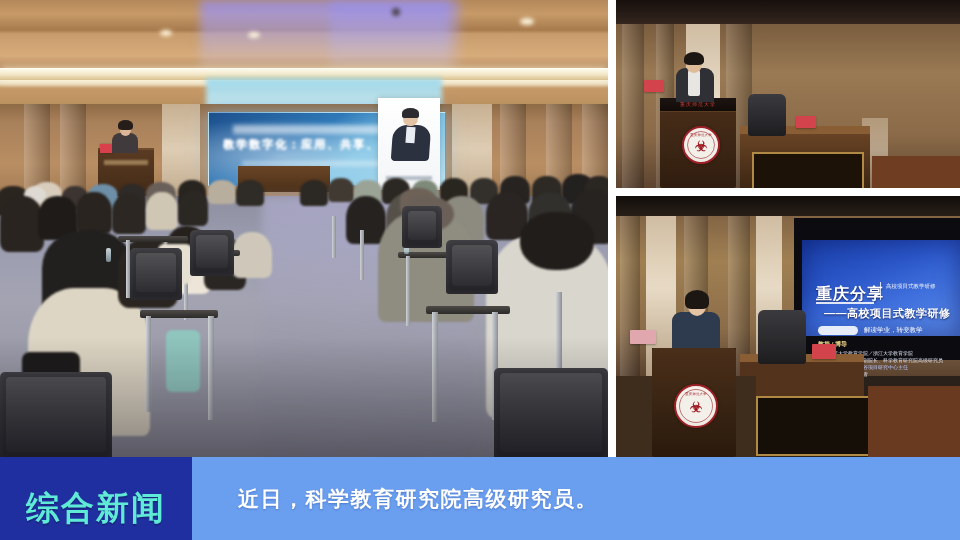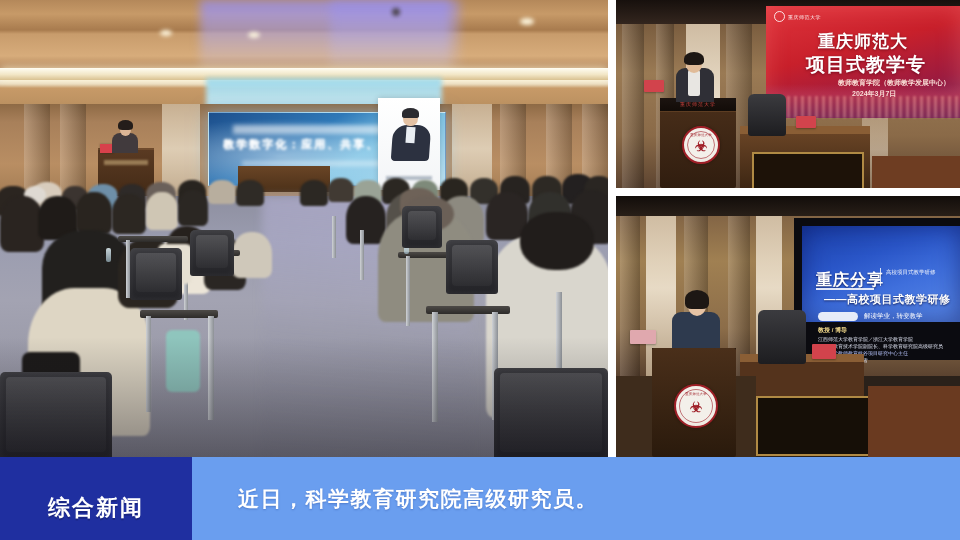--- a/index.html
+++ b/index.html
@@ -370,21 +370,21 @@
   .br-panel {
     position: absolute; top: 20px; height: 160px;
     background: linear-gradient(90deg, rgba(255,255,255,.15), rgba(0,0,0,.25));
   }
   .br-marble {
     position: absolute; top: 20px; height: 160px; width: 30px;
     background: linear-gradient(180deg,#d8c6ad,#f0e5d2 45%,#bfaa8e);
     opacity: .9;
   }
   .slide {
-    position: absolute; left: 186px; top: 30px; width: 158px; height: 96px;
+    position: absolute; left: 186px; top: 44px; width: 158px; height: 96px;
     background: linear-gradient(160deg,#1a3fa8 0%, #2a56c8 35%, #3f6fdc 62%, #5b8ae8 100%);
     box-shadow: inset 0 0 24px rgba(10,20,90,.55);
   }
   .slide-frame {
     position: absolute; left: 178px; top: 22px; width: 166px; height: 142px;
     background: #0b0b10;
   }
   .slide-t1 {
     position: absolute; left: 14px; top: 44px;
     font-size: 16px; font-weight: bold; color: #fff;
@@ -435,21 +435,21 @@
     left: 0; top: 457px; width: 960px; height: 83px;
     background: #6a9eef;
   }
   .banner-tag {
     position: absolute; left: 0; top: 0; width: 192px; height: 83px;
     background: #1f2fa0;
     display: flex; align-items: center; justify-content: center;
   }
   .banner-tag-text {
     font-family: "Liberation Sans", sans-serif;
-    font-size: 22px; font-weight: bold; color: #ffffff;
+    font-size: 33px; font-weight: bold; color: #5eead4;
     letter-spacing: 2px;
     text-shadow: 0 2px 0 rgba(0,0,0,.18);
     margin-top: 19px;
   }
   .banner-headline {
     position: absolute; left: 238px; top: 0; height: 83px;
     right: 20px;
     display: flex; align-items: center;
     font-size: 21px; font-weight: bold; color: #ffffff;
     letter-spacing: 1.5px;
@@ -611,31 +611,20 @@
 
     <div class="photo" id="photo-tr">
       <div class="tr-ceiling"></div>
       <div class="tr-wall"></div>
       <div class="tr-panel" style="left:6px;width:22px;"></div>
       <div class="tr-panel" style="left:40px;width:18px;"></div>
       <div class="tr-marble" style="left:70px;"></div>
       <div class="tr-panel" style="left:110px;width:26px;"></div>
       <div class="tr-marble" style="left:246px;width:26px;opacity:.5;top:118px;height:70px;"></div>
 
-      <div class="led">
-        <div class="led-city"></div>
-        <div class="led-logo">
-          <span class="led-logo-mark"></span>
-          <span class="led-logo-txt">重庆师范大学</span>
-        </div>
-        <div class="led-l1">重庆师范大</div>
-        <div class="led-l2">项目式教学专</div>
-        <div class="led-l3">教师教育学院（教师教学发展中心）</div>
-        <div class="led-l4">2024年3月7日</div>
-      </div>
 
       <div class="lectern" style="left:44px;top:98px;width:76px;height:90px;">
         <div class="lectern-top">
           <div class="lectern-top-txt">重庆师范大学</div>
         </div>
         <div class="emblem" style="left:22px;top:28px;width:34px;height:34px;">
           <div class="emblem-ring"></div>
           <div class="emblem-txt">重庆师范大学</div>
           <div class="emblem-mark">☣</div>
         </div>

